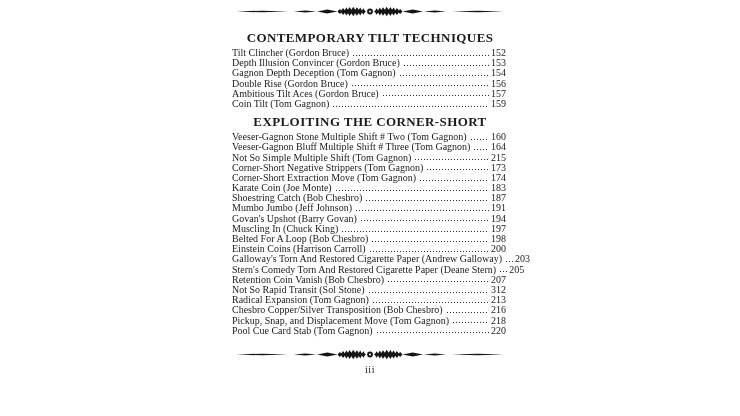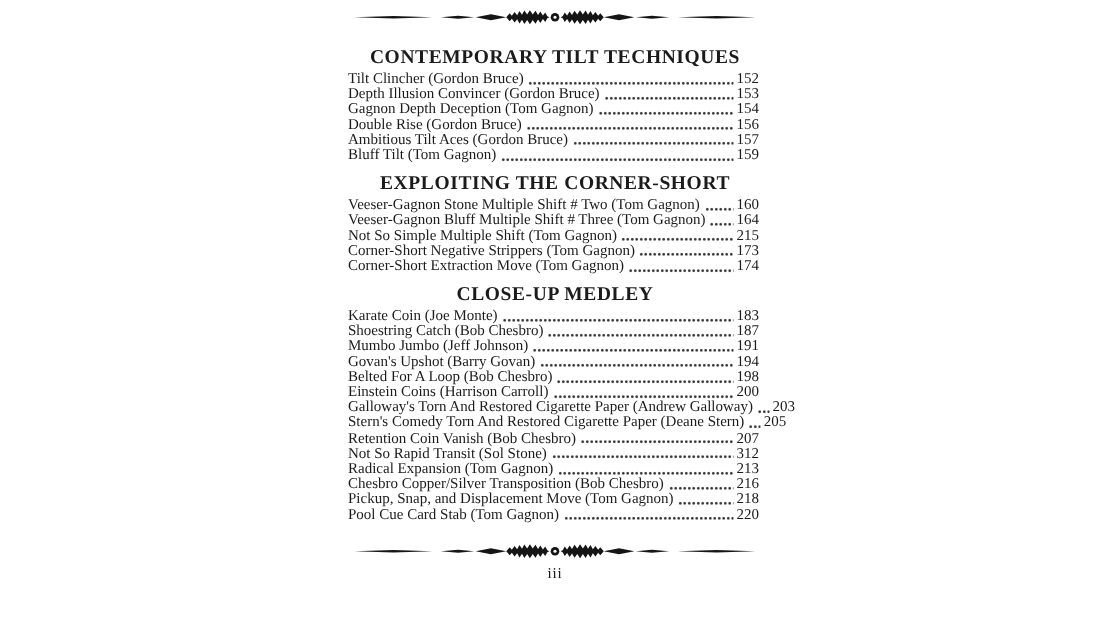--- a/index.html
+++ b/index.html
@@ -126,21 +126,21 @@
     <span class="entry-page">156</span>
   </div>
 
   <div class="toc-row">
     <span class="entry-title">Ambitious Tilt Aces (Gordon Bruce)</span>
     <span class="dots"></span>
     <span class="entry-page">157</span>
   </div>
 
   <div class="toc-row">
-    <span class="entry-title">Bluff Tilt (Tom Gagnon)</span>
+    <span class="entry-title">Coin Tilt (Tom Gagnon)</span>
     <span class="dots"></span>
     <span class="entry-page">159</span>
   </div>
 </div>
   </section>
 
   <section class="toc-section">
     <h2 class="section-title">EXPLOITING THE CORNER-SHORT</h2>
     <div class="entries">
   <div class="toc-row">
@@ -170,21 +170,20 @@
   <div class="toc-row">
     <span class="entry-title">Corner-Short Extraction Move (Tom Gagnon)</span>
     <span class="dots"></span>
     <span class="entry-page">174</span>
   </div>
 
 </div>
   </section>
 
   <section class="toc-section">
-    <h2 class="section-title">CLOSE-UP MEDLEY</h2>
     <div class="entries">
   <div class="toc-row">
     <span class="entry-title">Karate Coin (Joe Monte)</span>
     <span class="dots"></span>
     <span class="entry-page">183</span>
   </div>
 
   <div class="toc-row">
     <span class="entry-title">Shoestring Catch (Bob Chesbro)</span>
     <span class="dots"></span>
@@ -196,20 +195,25 @@
     <span class="dots"></span>
     <span class="entry-page">191</span>
   </div>
 
   <div class="toc-row">
     <span class="entry-title">Govan's Upshot (Barry Govan)</span>
     <span class="dots"></span>
     <span class="entry-page">194</span>
   </div>
 
+  <div class="toc-row">
+    <span class="entry-title">Muscling In (Chuck King)</span>
+    <span class="dots"></span>
+    <span class="entry-page">197</span>
+  </div>
 
   <div class="toc-row">
     <span class="entry-title">Belted For A Loop (Bob Chesbro)</span>
     <span class="dots"></span>
     <span class="entry-page">198</span>
   </div>
 
   <div class="toc-row">
     <span class="entry-title">Einstein Coins (Harrison Carroll)</span>
     <span class="dots"></span>

